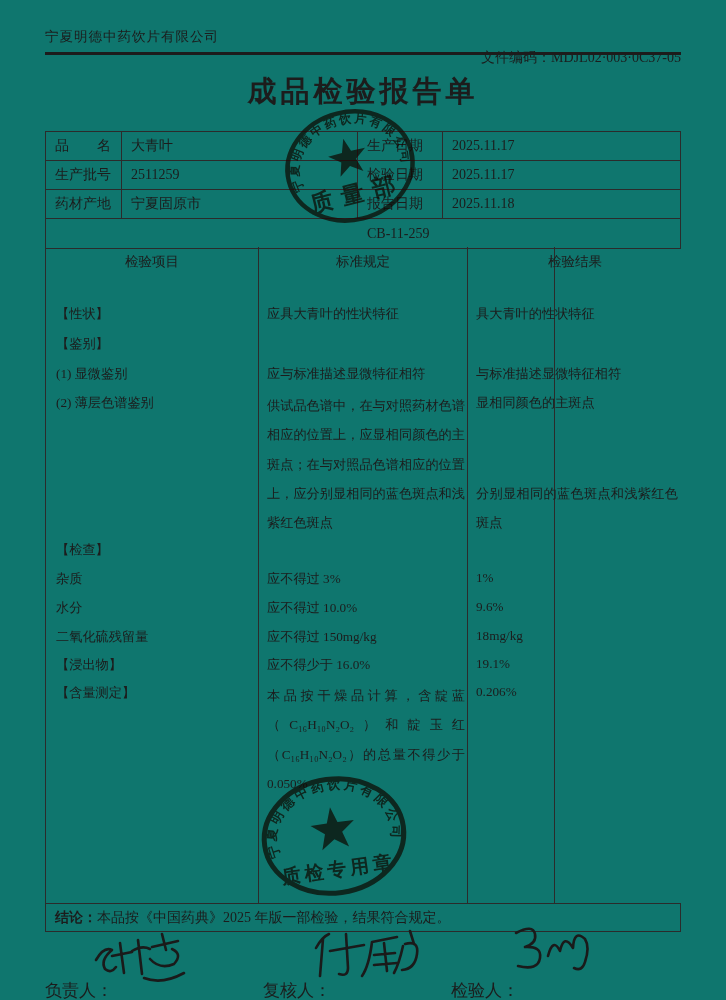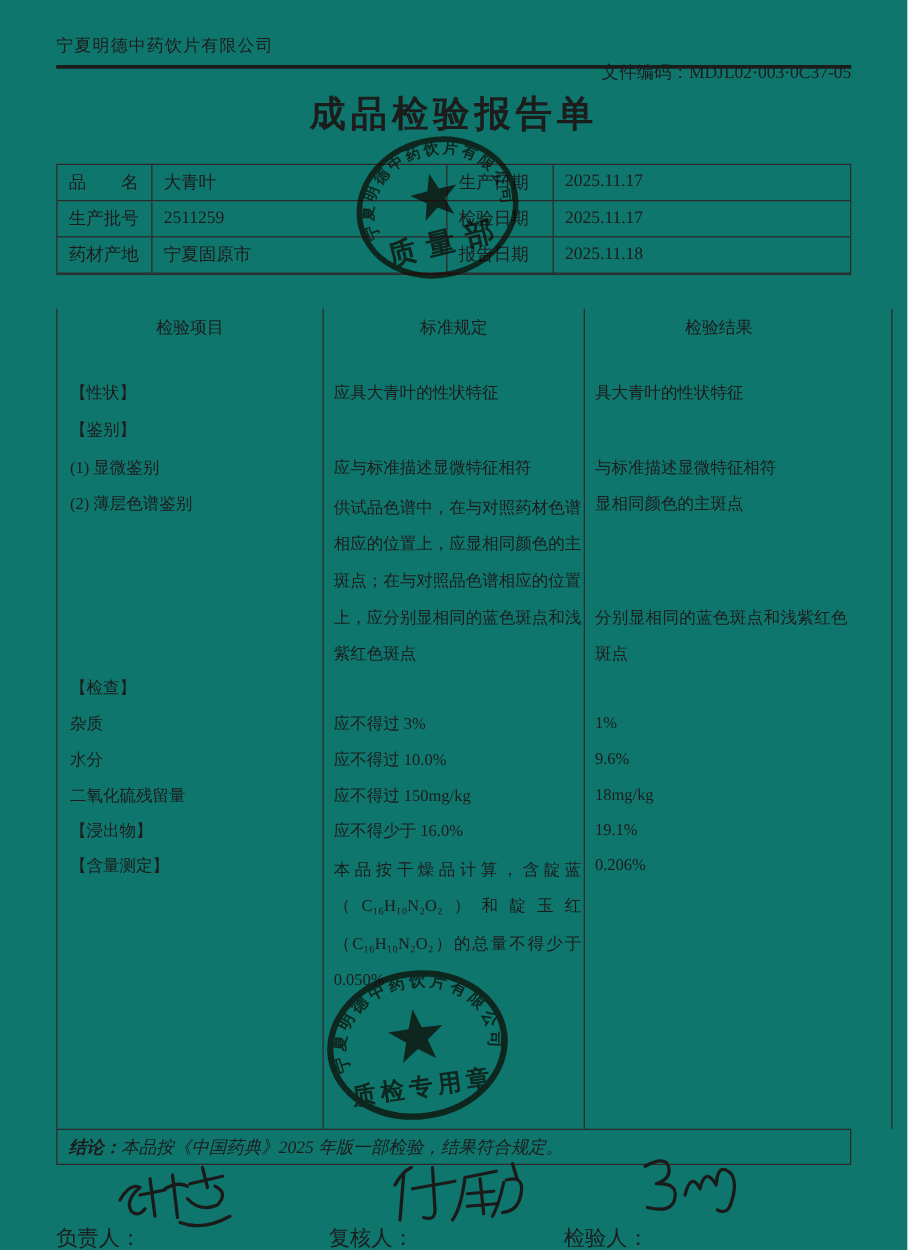--- a/index.html
+++ b/index.html
@@ -37,37 +37,37 @@
     border-bottom:1.4px solid var(--line);
     padding-left:9px;display:flex;align-items:center;
     white-space:nowrap;overflow:visible;
   }
   .info-table .nr{border-right:none;}
   .info-table .nb{border-bottom:none;}
   .span2a{grid-column:1/3;}
   .span2b{grid-column:3/5;}
   
   .main-table{
-    position:absolute;left:45px;top:247px;width:669px;height:656px;
+    position:absolute;left:45px;top:247px;width:510px;height:656px;
     border:1.6px solid var(--line);border-top:none;border-bottom:none;
     font-size:13.2px;
   }
   .vline{position:absolute;top:0;bottom:0;width:1.4px;background:var(--line);}
   .v1{left:212px;} .v2{left:421px;}
   .col-head{position:absolute;top:6px;text-align:center;font-size:13.5px;}
   .h1{left:0;width:212px;} .h2{left:213px;width:208px;} .h3{left:422px;width:214px;}
   .cell-line{position:absolute;white-space:nowrap;}
   .c1{left:10px;} .c2{left:221px;} .c3{left:430px;}
   .cell-block{position:absolute;line-height:29.3px;text-align:justify;text-justify:inter-character;}
   .b2{left:221px;width:198px;} .b3{left:430px;width:202px;}
   
   .conclusion{
     position:absolute;left:45px;top:903px;width:636px;height:29px;
     border:1.6px solid var(--line);
-    display:flex;align-items:center;padding-left:9px;font-size:14px;font-style:italic;
+    display:flex;align-items:center;padding-left:9px;font-size:14px;
   }
   .conclusion b{font-weight:bold;}
   .sign-label{position:absolute;top:934px;font-size:17px;margin-top:45px;}
   .sl1{left:45px;} .sl2{left:263px;} .sl3{left:451px;}
   .signature{position:absolute;}
   .signature path{stroke:#1a1a1a;stroke-width:2.6;fill:none;stroke-linecap:round;stroke-linejoin:round;}
   
   .stamp{position:absolute;mix-blend-mode:multiply;opacity:.85;}
   .stamp ellipse{stroke:var(--stamp-red);fill:none;}
   .stamp polygon{fill:var(--stamp-red);}
@@ -92,20 +92,21 @@
     <div class="cell">生产批号</div>
     <div class="cell">2511259</div>
     <div class="cell">检验日期</div>
     <div class="cell nr">2025.11.17</div>
 
     <div class="cell">药材产地</div>
     <div class="cell">宁夏固原市</div>
     <div class="cell">报告日期</div>
     <div class="cell nr">2025.11.18</div>
 
+    <div class="cell nb nr span2b">CB-11-259</div>
   </div>
 
   <div class="main-table">
     <div class="vline v1"></div>
     <div class="vline v2"></div>
 
     <div class="col-head h1">检验项目</div>
     <div class="col-head h3">检验结果</div>
     <div class="col-head h2">标准规定</div>
 

